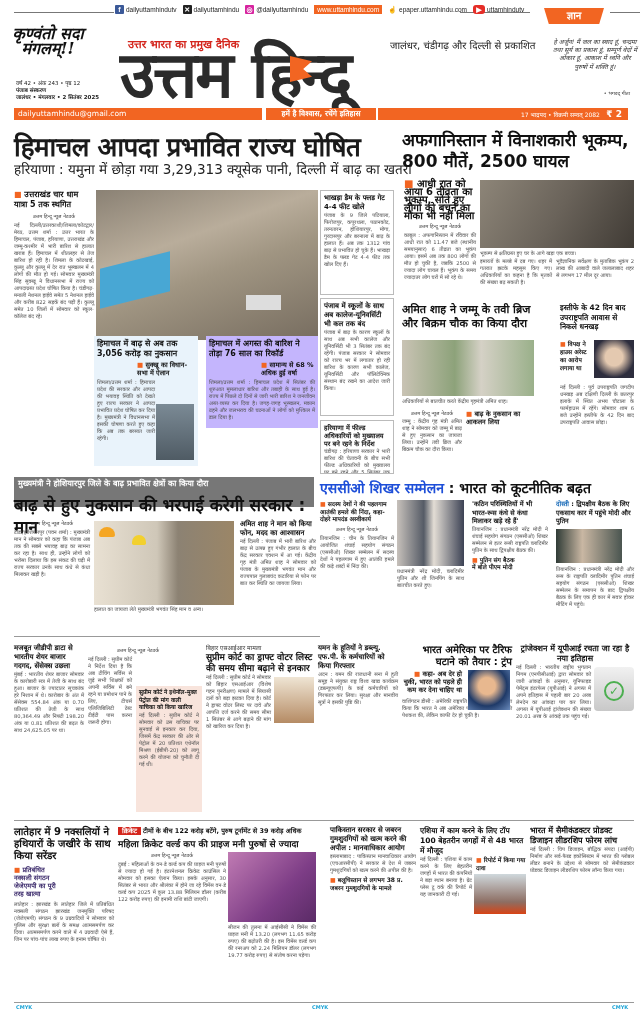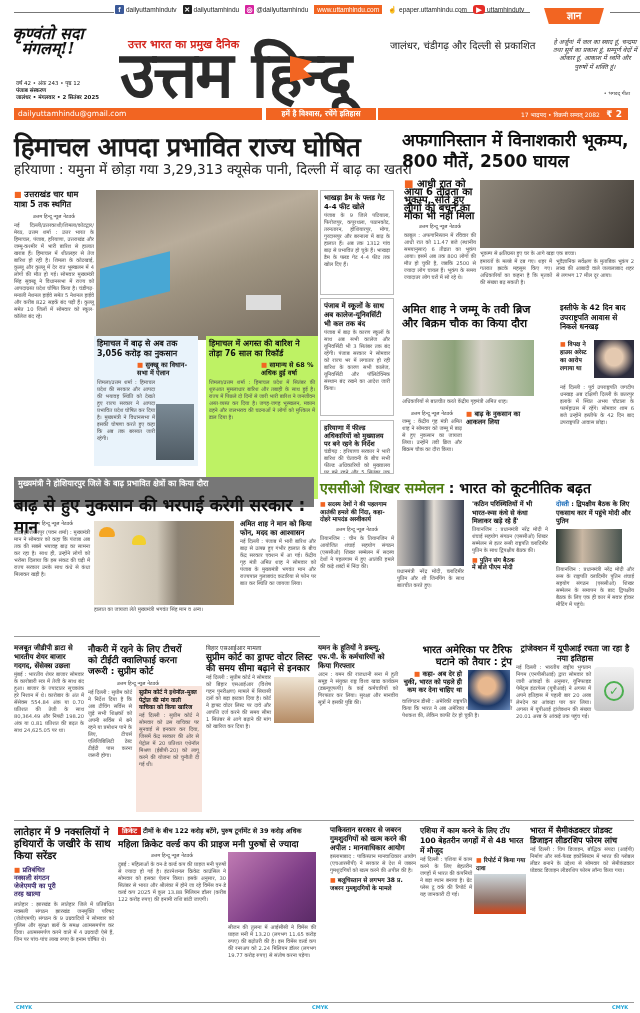--- a/index.html
+++ b/index.html
@@ -125,21 +125,21 @@
   <div class="body">चंडीगढ़ : हरियाणा सरकार ने भारी बारिश की चेतावनी के बीच सभी फील्ड अधिकारियों को मुख्यालय पर बने रहने और 5 सितंबर तक सभी छुट्टियां रद्द करने के निर्देश दिए हैं।</div>
 </div>
 
 <div class="box shade" style="left:94px;top:336px;width:104px;height:130px;padding:3px;overflow:hidden;border:none;">
   <div class="hd" style="font-size:8px;line-height:10px;">हिमाचल में बाढ़ से अब तक 3,056 करोड़ का नुकसान</div>
   <div class="hd bullet" style="font-size:6.5px;line-height:8px;margin:2px 0 2px 40px;">सुक्खू का विधान-सभा में ऐलान</div>
   <div class="body" style="width:58px;">शिमला/उत्तम शर्मा : हिमाचल प्रदेश की सरकार और आपदा की भयावह स्थिति को देखते हुए राज्य सरकार ने आपदा प्रभावित प्रदेश घोषित कर दिया है। मुख्यमंत्री ने विधानसभा में इसकी घोषणा करते हुए कहा कि अब तक बरसात जारी रहेगी।</div>
   <div style="position:absolute;right:4px;top:68px;width:38px;height:56px;background:linear-gradient(#7b8a95,#4f5b64);"></div>
 </div>
 
-<div class="box" style="left:206px;top:336px;width:112px;height:163px;padding:3px;overflow:hidden;background:#bef264;border:none;">
+<div class="box" style="left:206px;top:336px;width:112px;height:92px;padding:3px;overflow:hidden;background:#c4b5fd;border:none;">
   <div class="hd" style="font-size:8px;line-height:10px;">हिमाचल में अगस्त की बारिश ने तोड़ा 76 साल का रिकॉर्ड</div>
   <div class="hd bullet" style="font-size:6.5px;line-height:8px;margin:2px 0 2px 52px;">सामान्य से 68 % अधिक हुई वर्षा</div>
   <div class="body">शिमला/उत्तम शर्मा : हिमाचल प्रदेश में सितंबर की शुरुआत मूसलाधार बारिश और तबाही के साथ हुई है। राज्य में पिछले दो दिनों से जारी भारी बारिश ने जनजीवन अस्त-व्यस्त कर दिया है। जगह-जगह भूस्खलन, मकान ढहने और जलभराव की घटनाओं ने लोगों को मुश्किल में डाल दिया है।</div>
 </div>
 
 <div class="abs hd" style="left:402px;top:130px;width:230px;font-size:17px;line-height:21px;">अफगानिस्तान में विनाशकारी भूकम्प, 800 मौतें, 2500 घायल</div>
 <div class="abs" style="left:404px;top:180px;width:72px;">
   <div class="hd bullet" style="font-size:10px;line-height:8px;">आधी रात को आया 6 तीव्रता का भूकम्प, सोते हुए लोगों को बचने का मौका भी नहीं मिला</div>
   <div class="byline" style="margin:3px 0;">उत्तम हिन्दू न्यूज नेटवर्क</div>
 </div>
@@ -174,21 +174,21 @@
   <div style="position:absolute;left:38px;top:14px;width:14px;height:10px;background:#f2d02e;border-radius:8px 8px 2px 2px;"></div>
 </div>
 <div class="abs body" style="left:94px;top:606px;width:140px;">हालात का जायजा लेते मुख्यमंत्री भगवंत सिंह मान व अन्य।</div>
 <div class="abs" style="left:240px;top:520px;width:76px;">
   <div class="hd" style="font-size:7px;line-height:9px;">अमित शाह ने मान को किया फोन, मदद का आश्वासन</div>
   <div class="body">नई दिल्ली : पंजाब में भारी बारिश और बाढ़ से उत्पन्न हुए गंभीर हालात के बीच केंद्र सरकार एक्शन में आ गई। केंद्रीय गृह मंत्री अमित शाह ने सोमवार को पंजाब के मुख्यमंत्री भगवंत मान और राज्यपाल गुलाबचंद कटारिया से फोन पर बात कर स्थिति का जायजा लिया।</div>
 </div>
 <div class="rule" style="left:14px;top:636px;width:306px;height:1px;"></div>
 
 <div class="abs hd" style="left:320px;top:478px;width:316px;font-size:14px;line-height:20px;white-space:nowrap;">
-  <span style="color:#4d7c0f;">एससीओ शिखर सम्मेलन</span><span> : भारत को कूटनीतिक बढ़त</span>
+  <span style="color:#1d4ed8;">एससीओ शिखर सम्मेलन</span><span> : भारत को कूटनीतिक बढ़त</span>
 </div>
 <div class="abs" style="left:320px;top:500px;width:74px;">
   <div class="hd bullet" style="font-size:6px;line-height:7.5px;">सदस्य देशों ने की पहलगाम आतंकी हमले की निंदा, कहा- दोहरे मापदंड अस्वीकार्य</div>
   <div class="byline" style="margin:3px 0;">उत्तम हिन्दू न्यूज नेटवर्क</div>
   <div class="body">तियानजिन : चीन के तियानजिन में आयोजित शंघाई सहयोग संगठन (एससीओ) शिखर सम्मेलन में सदस्य देशों ने पहलगाम में हुए आतंकी हमले की कड़े शब्दों में निंदा की।</div>
 </div>
 <div class="photo" style="left:397px;top:500px;width:67px;height:66px;background:linear-gradient(90deg,#c7c1bb 0%,#555b66 40%,#e3ddd5 55%,#3c4254 100%);"></div>
 <div class="abs body" style="left:397px;top:568px;width:67px;">प्रधानमंत्री नरेंद्र मोदी, व्लादिमीर पुतिन और शी जिनपिंग के साथ बातचीत करते हुए।</div>
 <div class="abs" style="left:472px;top:500px;width:76px;">
   <div class="hd" style="font-size:6.5px;line-height:8.5px;">'कठिन परिस्थितियों में भी भारत-रूस कंधे से कंधा मिलाकर खड़े रहे हैं'</div>
@@ -201,21 +201,20 @@
   </div>
   <div class="photo" style="position:relative;width:66px;height:34px;margin:3px 0;background:linear-gradient(90deg,#2f3b36,#c9b7a3 40%,#4a5550);"></div>
   <div class="body">तियानजिन : प्रधानमंत्री नरेंद्र मोदी और रूस के राष्ट्रपति व्लादिमीर पुतिन शंघाई सहयोग संगठन (एससीओ) शिखर सम्मेलन के समापन के बाद द्विपक्षीय बैठक के लिए एक ही कार में सवार होकर मीटिंग में पहुंचे।</div>
 </div>
 
 <div class="abs" style="left:14px;top:644px;width:70px;">
   <div class="hd" style="font-size:7px;line-height:9px;">मजबूत जीडीपी डाटा से भारतीय शेयर बाजार गदगद, सेंसेक्स उछला</div>
   <div class="body">मुंबई : भारतीय शेयर बाजार सोमवार के कारोबारी सत्र में तेजी के साथ बंद हुआ। बाजार के ज्यादातर सूचकांक हरे निशान में थे। कारोबार के अंत में सेंसेक्स 554.84 अंक या 0.70 प्रतिशत की तेजी के साथ 80,364.49 और निफ्टी 198.20 अंक या 0.81 प्रतिशत की बढ़त के साथ 24,625.05 पर था।</div>
 </div>
 <div class="abs" style="left:88px;top:644px;width:100px;">
-  <div class="hd" style="font-size:9px;line-height:11px;width:102px;">नौकरी में रहने के लिए टीचरों को टीईटी क्वालिफाई करना जरूरी : सुप्रीम कोर्ट</div>
   <div class="byline" style="margin:3px 0;">उत्तम हिन्दू न्यूज नेटवर्क</div>
   <div class="body" style="width:44px;">नई दिल्ली : सुप्रीम कोर्ट ने निर्देश दिया है कि अब टीचिंग सर्विस से जुड़े सभी शिक्षकों को अपनी सर्विस में बने रहने या प्रमोशन पाने के लिए, टीचर्स एलिजिबिलिटी टेस्ट टीईटी पास करना जरूरी होगा।</div>
 </div>
 <div class="box pink" style="left:136px;top:686px;width:66px;height:126px;padding:3px;overflow:hidden;border:none;">
   <div class="hd" style="font-size:5.8px;line-height:7.5px;">सुप्रीम कोर्ट ने इथेनॉल-मुक्त पेट्रोल की मांग वाली याचिका को किया खारिज</div>
   <div class="body">नई दिल्ली : सुप्रीम कोर्ट ने सोमवार को उस याचिका पर सुनवाई से इनकार कर दिया, जिसमें केंद्र सरकार की ओर से पेट्रोल में 20 प्रतिशत एथेनॉल मिश्रण (ईबीपी-20) को लागू करने की योजना को चुनौती दी गई थी।</div>
 </div>
 <div class="abs" style="left:206px;top:644px;width:108px;">
   <div style="font-size:6px;color:#333;">बिहार एसआईआर मामला</div>
   <div class="hd" style="font-size:9px;line-height:11px;">सुप्रीम कोर्ट का ड्राफ्ट वोटर लिस्ट की समय सीमा बढ़ाने से इनकार</div>

